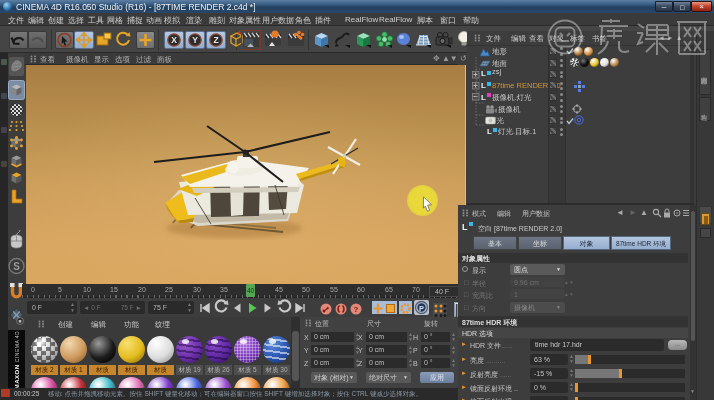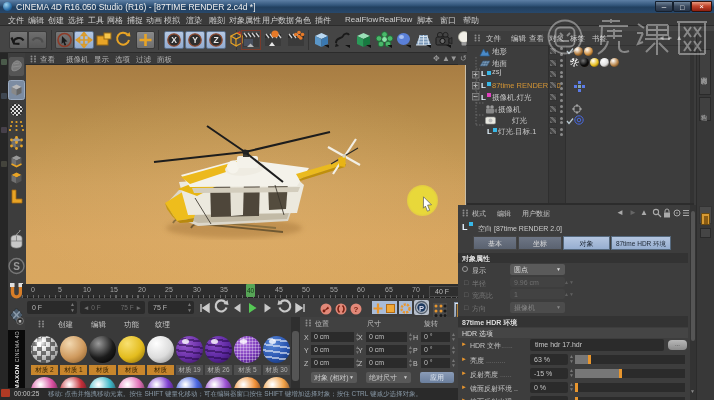--- a/index.html
+++ b/index.html
@@ -711,21 +711,21 @@
         <div class="a" style="left:93px;top:60px;width:3px;height:3px;background:#8a8a8a;border-radius:50%"></div>
         <div class="a" style="left:93px;top:65px;width:3px;height:3px;background:#8a8a8a;border-radius:50%"></div>
         <svg class="a" style="left:105px;top:59px" width="10" height="10">
           <circle cx="5" cy="5" r="3.5" stroke="#aaa" stroke-width="1" fill="none"></circle>
           <path d="M5 0 V3 M5 7 V10 M0 5 H3 M7 5 H10" stroke="#aaa" stroke-width="1"></path>
         </svg>
         <svg class="a" style="left:18px;top:71px" width="11" height="9">
           <rect x="0.5" y="1" width="10" height="7" rx="1.5" fill="#e8e8e0" stroke="#999" stroke-width="0.6"></rect>
           <circle cx="5.5" cy="4.5" r="2" fill="#bbb"></circle>
         </svg>
-        <span class="a" style="left:45px;top:71px">灯光</span>
+        <span class="a" style="left:22px;top:71px">灯光</span>
         <div class="a" style="left:82px;top:71px;width:8px;height:8px;background:repeating-linear-gradient(45deg,#6a6a6a 0 2px,#454545 2px 4px);border:1px solid #333"></div>
         <div class="a" style="left:93px;top:72px;width:3px;height:3px;background:#8a8a8a;border-radius:50%"></div>
         <div class="a" style="left:93px;top:76px;width:3px;height:3px;background:#8a8a8a;border-radius:50%"></div>
         <svg class="a" style="left:99px;top:72px" width="8" height="8">
           <path d="M1 4 L3 6.5 L7 1.5" stroke="#b8c8d0" stroke-width="1.3" fill="none"></path>
         </svg>
         <svg class="a" style="left:107px;top:70px" width="10" height="10">
           <circle cx="5" cy="5" r="4.2" stroke="#4a6ae0" stroke-width="1" fill="none"></circle>
           <circle cx="5" cy="5" r="1.8" stroke="#4a6ae0" stroke-width="1" fill="none"></circle>
         </svg>

